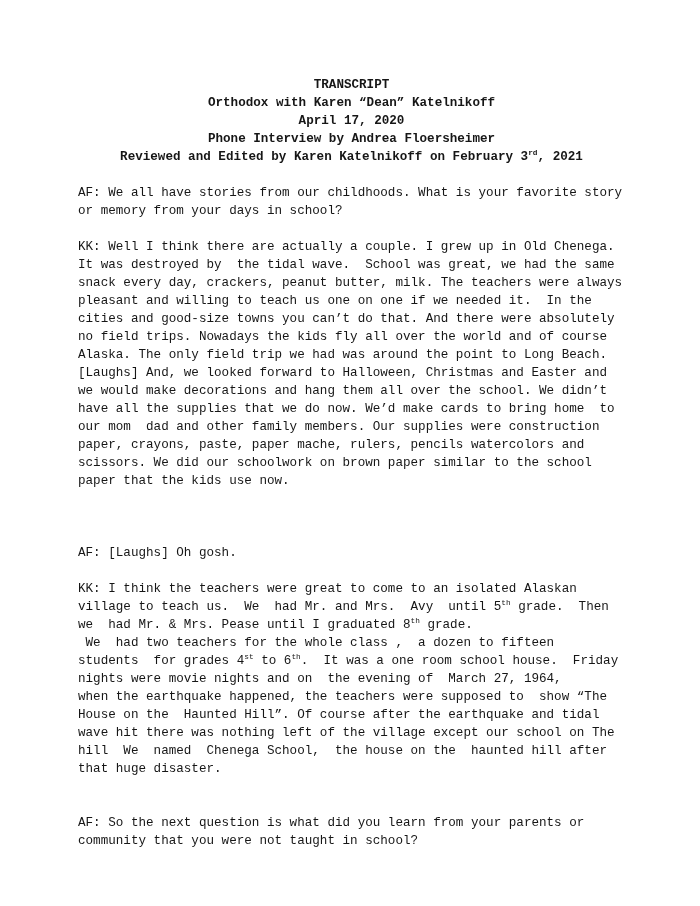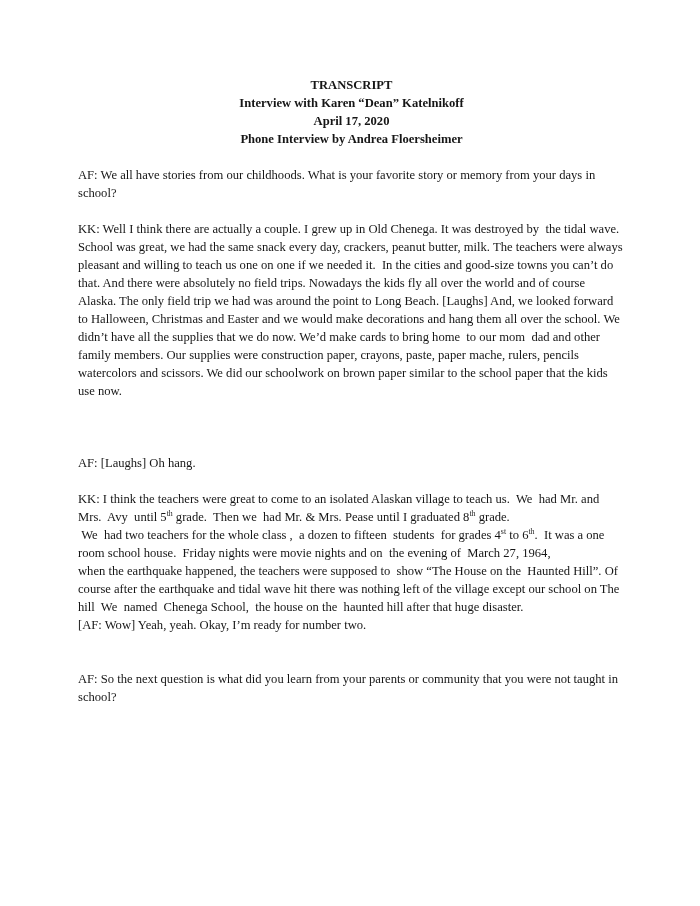--- a/index.html
+++ b/index.html
@@ -21,49 +21,50 @@
   }
   .title-block {
     text-align: center;
     font-weight: bold;
     margin-bottom: 18px;
   }
   p.line {
     margin: 0;
     line-height: 18px;
     white-space: pre-wrap;
+    font-family: Liberation Mono, monospace;
   }
   p.line.blank { white-space: normal; }
   sup {
     font-size: 0.62em;
     line-height: 0;
     vertical-align: super;
   }
 </style>
 </head>
 <body>
 
 <div class="page">
   <div class="title-block" id="title-block">
       <p class="line"><span>TRANSCRIPT</span></p>
-      <p class="line"><span>Interview with Karen “Dean” Katelnikoff</span></p>
+      <p class="line"><span>Orthodox with Karen “Dean” Katelnikoff</span></p>
       <p class="line"><span>April 17, 2020</span></p>
       <p class="line"><span>Phone Interview by Andrea Floersheimer</span></p>
+      <p class="line"><span>Reviewed and Edited by Karen Katelnikoff on February 3</span><sup>rd</sup><span>, 2021</span></p>
     </div>
   <div class="body-text" id="body-text">
       <p class="line"><span>AF: We all have stories from our childhoods. What is your favorite story or memory from your days in school?</span></p>
       <p class="line blank">&nbsp;</p>
       <p class="line"><span>KK: Well I think there are actually a couple. I grew up in Old Chenega. It was destroyed by  the tidal wave.  School was great, we had the same snack every day, crackers, peanut butter, milk. The teachers were always pleasant and willing to teach us one on one if we needed it.  In the cities and good-size towns you can’t do that. And there were absolutely no field trips. Nowadays the kids fly all over the world and of course Alaska. The only field trip we had was around the point to Long Beach. [Laughs] And, we looked forward to Halloween, Christmas and Easter and we would make decorations and hang them all over the school. We didn’t have all the supplies that we do now. We’d make cards to bring home  to our mom  dad and other family members. Our supplies were construction paper, crayons, paste, paper mache, rulers, pencils watercolors and scissors. We did our schoolwork on brown paper similar to the school paper that the kids use now.</span></p>
       <p class="line blank">&nbsp;</p>
       <p class="line blank">&nbsp;</p>
       <p class="line blank">&nbsp;</p>
-      <p class="line"><span>AF: [Laughs] Oh hang.</span></p>
+      <p class="line"><span>AF: [Laughs] Oh gosh.</span></p>
       <p class="line blank">&nbsp;</p>
       <p class="line"><span>KK: I think the teachers were great to come to an isolated Alaskan village to teach us.  We  had Mr. and Mrs.  Avy  until 5</span><sup>th</sup><span> grade.  Then we  had Mr. &amp; Mrs. Pease until I graduated 8</span><sup>th</sup><span> grade.</span></p>
       <p class="line"><span> We  had two teachers for the whole class ,  a dozen to fifteen  students  for grades 4</span><sup>st</sup><span> to 6</span><sup>th</sup><span>.  It was a one room school house.  Friday nights were movie nights and on  the evening of  March 27, 1964,</span></p>
       <p class="line"><span>when the earthquake happened, the teachers were supposed to  show “The House on the  Haunted Hill”. Of course after the earthquake and tidal wave hit there was nothing left of the village except our school on The hill  We  named  Chenega School,  the house on the  haunted hill after that huge disaster.</span></p>
-      <p class="line"><span>[AF: Wow] Yeah, yeah. Okay, I’m ready for number two.</span></p>
       <p class="line blank">&nbsp;</p>
       <p class="line blank">&nbsp;</p>
       <p class="line"><span>AF: So the next question is what did you learn from your parents or community that you were not taught in school?</span></p>
       <p class="line blank">&nbsp;</p>
     </div>
 </div>
 
 </body></html>

